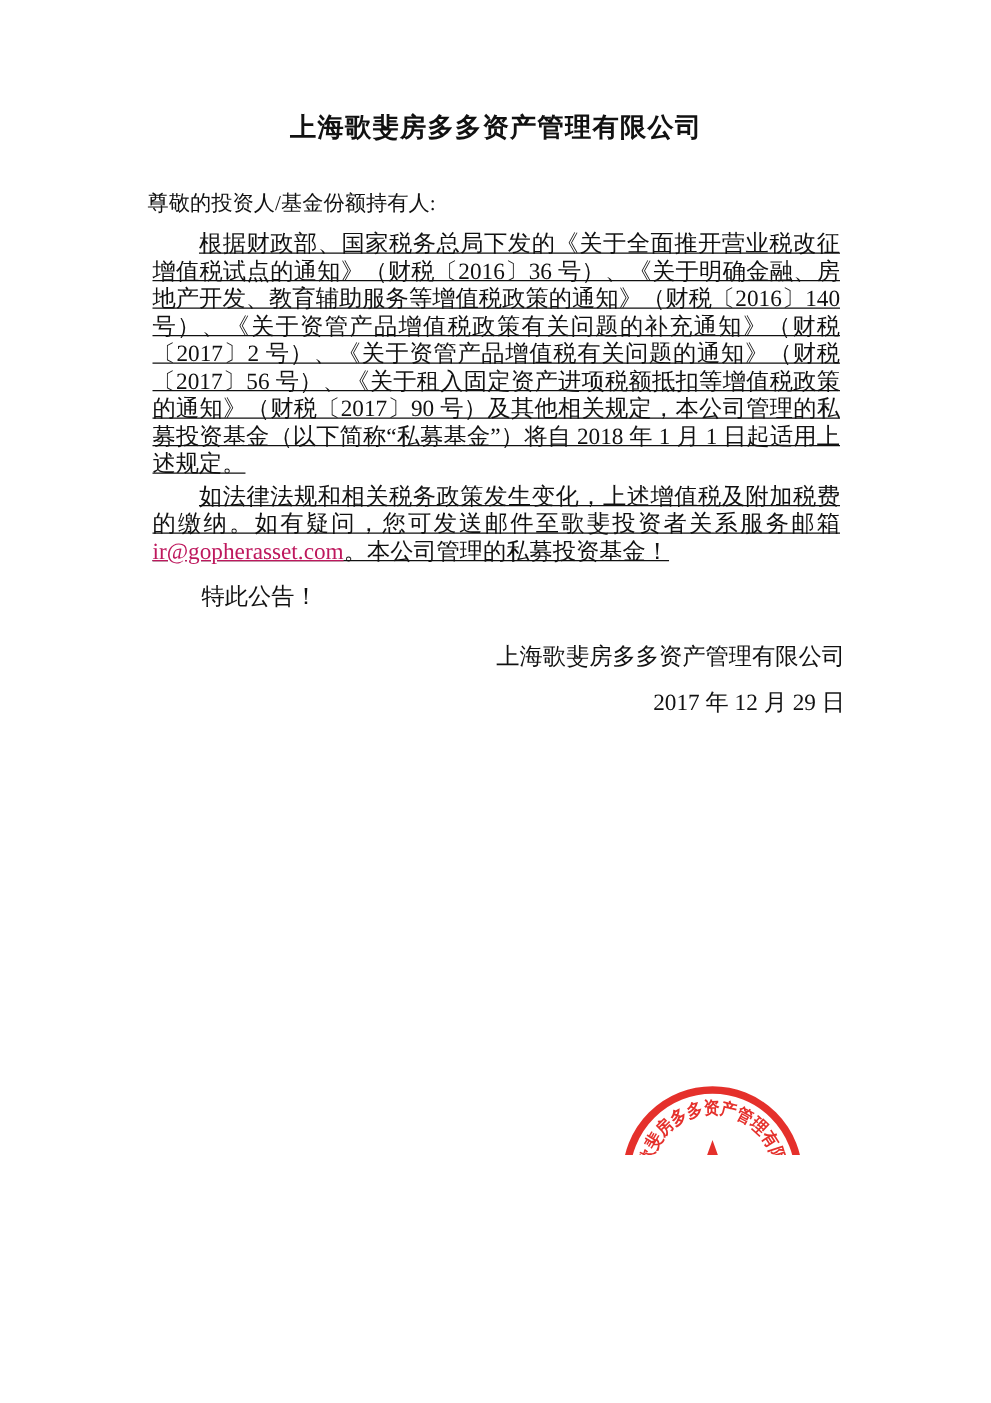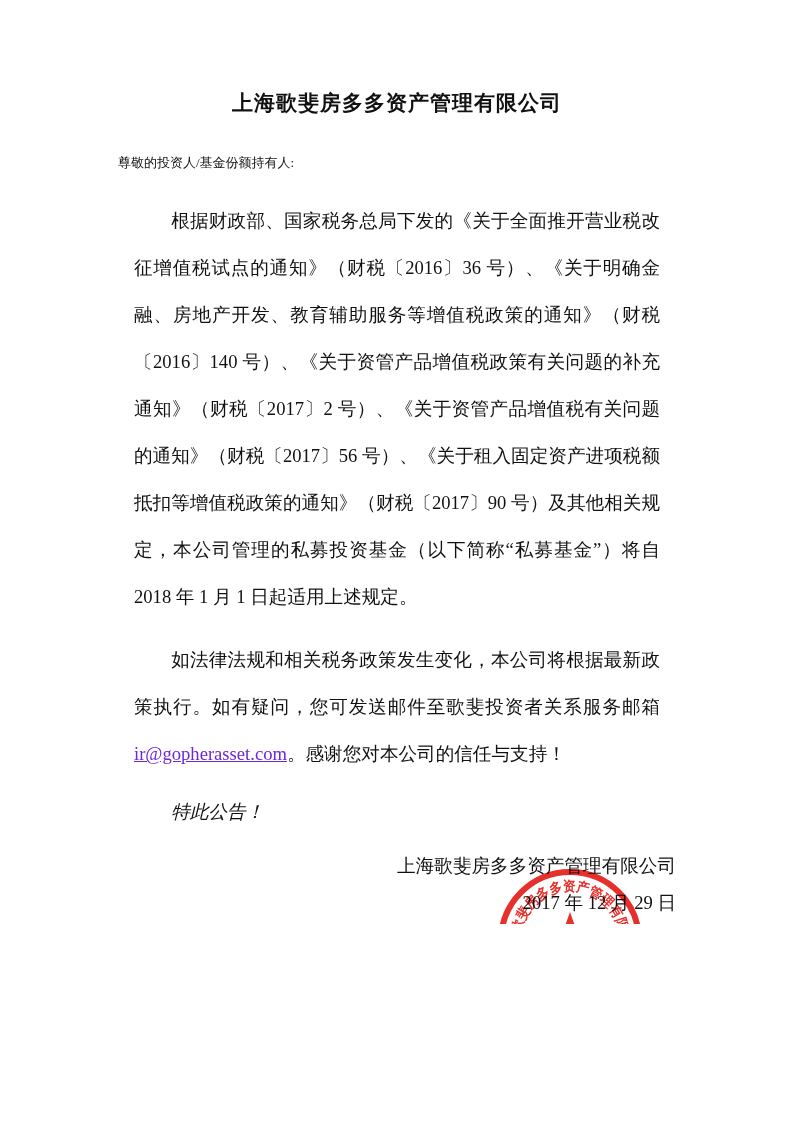--- a/index.html
+++ b/index.html
@@ -26,41 +26,41 @@
   }
   .doc-title {
     font-family: "Liberation Sans", "DejaVu Sans", sans-serif;
     font-weight: bold;
     font-size: 21px;
     line-height: 50px;
     text-align: center;
     letter-spacing: 1px;
   }
   .salutation {
-    font-size: 13px;
+    font-size: 17px;
     line-height: 37.4px;
     margin-top: 16px;
   }
   .body-p {
-    margin: 16px;
+    margin: 4px;
     font-size: 18.6px;
-    line-height: 47px;
+    line-height: 22px;
     text-align: justify;
     text-justify: inter-ideograph;
     text-indent: 2em;
+    text-decoration: underline;
   }
   .announce {
-    margin: 16px;
+    margin: 6px;
     font-size: 18.6px;
     line-height: 37.4px;
     text-indent: 2em;
-    font-style: italic;
   }
   .email-link {
-    color: #6d28d9;
+    color: #be185d;
     text-decoration: underline;
   }
   .sig-block {
     margin-top: 10px;
     text-align: right;
     font-size: 18.6px;
     line-height: 37.4px;
   }
   .stamp {
     position: absolute;
@@ -78,21 +78,21 @@
 
 <div class="page">
   <div class="content">
 
     <div class="doc-title">上海歌斐房多多资产管理有限公司</div>
 
     <div class="salutation">尊敬的投资人/基金份额持有人:</div>
 
     <p class="body-p">根据财政部、国家税务总局下发的《关于全面推开营业税改征增值税试点的通知》（财税〔2016〕36 号）、《关于明确金融、房地产开发、教育辅助服务等增值税政策的通知》（财税〔2016〕140 号）、《关于资管产品增值税政策有关问题的补充通知》（财税〔2017〕2 号）、《关于资管产品增值税有关问题的通知》（财税〔2017〕56 号）、《关于租入固定资产进项税额抵扣等增值税政策的通知》（财税〔2017〕90 号）及其他相关规定，本公司管理的私募投资基金（以下简称“私募基金”）将自 2018 年 1 月 1 日起适用上述规定。</p>
 
-    <p class="body-p"><span>如法律法规和相关税务政策发生变化，本公司将根据最新政策执行。如有疑问，您可发送邮件至歌斐投资者关系服务邮箱 </span><a class="email-link">ir@gopherasset.com</a><span>。感谢您对本公司的信任与支持！</span></p>
+    <p class="body-p"><span>如法律法规和相关税务政策发生变化，上述增值税及附加税费的缴纳。如有疑问，您可发送邮件至歌斐投资者关系服务邮箱 </span><a class="email-link">ir@gopherasset.com</a><span>。本公司管理的私募投资基金！</span></p>
 
     <p class="announce">特此公告！</p>
 
     <div class="sig-block">
       <div>上海歌斐房多多资产管理有限公司</div>
       <div>2017 年 12 月 29 日</div>
     </div>
   </div>
 
   <svg class="stamp" viewBox="0 0 150 150" width="150" height="150" xmlns="http://www.w3.org/2000/svg">

